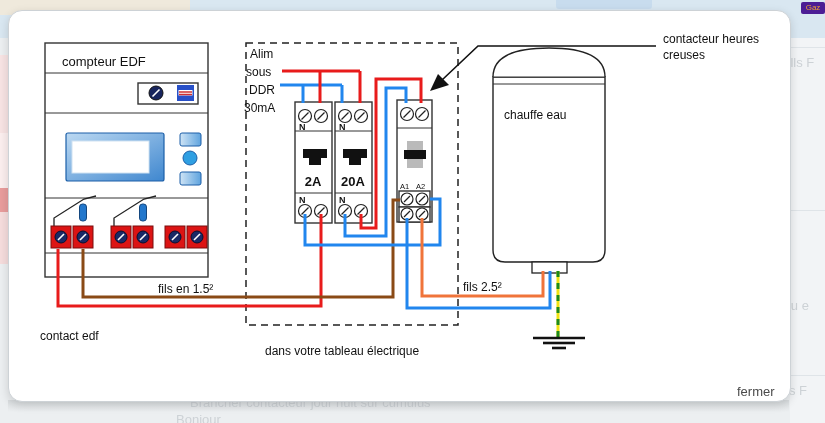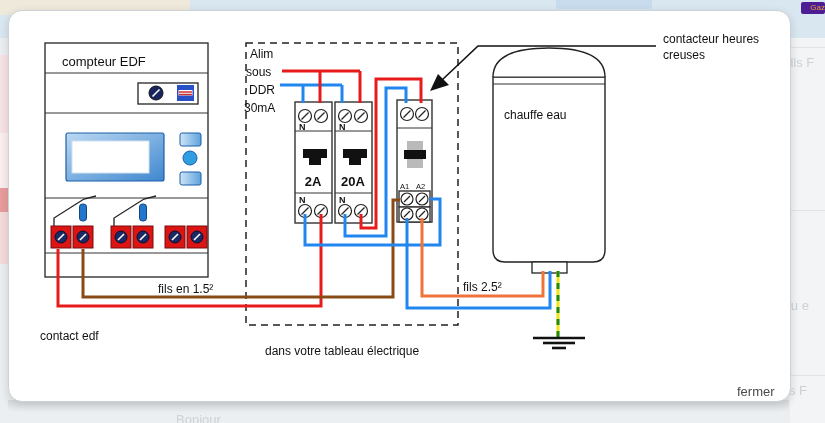--- a/index.html
+++ b/index.html
@@ -6,21 +6,21 @@
   .stage{
     position:relative;width:825px;height:423px;overflow:hidden;
     background:#eceff1;
     font-family:"Liberation Sans","DejaVu Sans",sans-serif;
   }
   
   .bg-topstrip{position:absolute;left:0;top:0;width:825px;height:38px;background:#d9e7f1;}
   .bg-topstrip-beige{position:absolute;left:0;top:0;width:190px;height:15px;background:#efe9dc;}
   .bg-tab-faint{position:absolute;left:556px;top:0;width:96px;height:9px;background:#c8dcee;border-radius:0 0 3px 3px;}
   .bg-gaz{position:absolute;left:801px;top:2px;width:24px;height:12px;background:#4c1d95;
-    color:#f0a232;font-size:8px;line-height:12px;text-align:right;border-radius:2px;}
+    color:#f0a232;font-size:8px;line-height:12px;text-align:center;border-radius:2px;}
   .bg-right{position:absolute;left:790px;top:38px;width:35px;height:385px;background:#f2f4f6;}
   .bg-rline{position:absolute;left:790px;width:35px;height:1px;background:#dfe4e8;}
   .bg-left-pink1{position:absolute;left:0;top:55px;width:9px;height:78px;background:#f7e3e3;}
   .bg-left-pink2{position:absolute;left:0;top:133px;width:9px;height:55px;background:#fbeeee;}
   .bg-left-red{position:absolute;left:0;top:188px;width:8px;height:24px;background:#e89c9c;}
   .bg-left-pink3{position:absolute;left:0;top:212px;width:8px;height:52px;background:#f5dcdc;}
   .bg-faint-text{position:absolute;color:#cdd2d6;font-size:13px;white-space:nowrap;}
   .bg-shadowband{position:absolute;left:8px;top:400px;width:781px;height:12px;
     background:linear-gradient(#c9cdd0,rgba(236,239,241,0));opacity:.55;}
   
@@ -53,20 +53,21 @@
   <div class="bg-rline" style="top:47px"></div>
   <div class="bg-rline" style="top:210px"></div>
   <div class="bg-rline" style="top:375px"></div>
   <div class="bg-left-pink1"></div>
   <div class="bg-left-pink2"></div>
   <div class="bg-left-red"></div>
   <div class="bg-left-pink3"></div>
   <div class="bg-faint-text" style="left:776px;top:55px">pells F</div>
   <div class="bg-faint-text" style="left:772px;top:298px">-eau e</div>
   <div class="bg-faint-text" style="left:776px;top:383px">ells F</div>
+  <div class="bg-faint-text" style="left:190px;top:395px">Brancher contacteur jour nuit sur cumulus</div>
   <div class="bg-faint-text" style="left:176px;top:412px">Bonjour</div>
   <div class="bg-shadowband"></div>
 
   <div class="panel"></div>
   <a class="close-link">fermer</a>
 
   <svg class="diagram" width="825" height="423" viewBox="0 0 825 423">
 
     <defs>
       <linearGradient id="lcdGrad" x1="0" y1="0" x2="1" y2="1">

